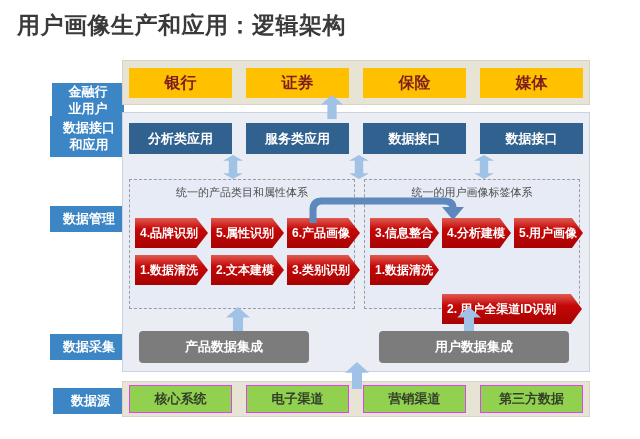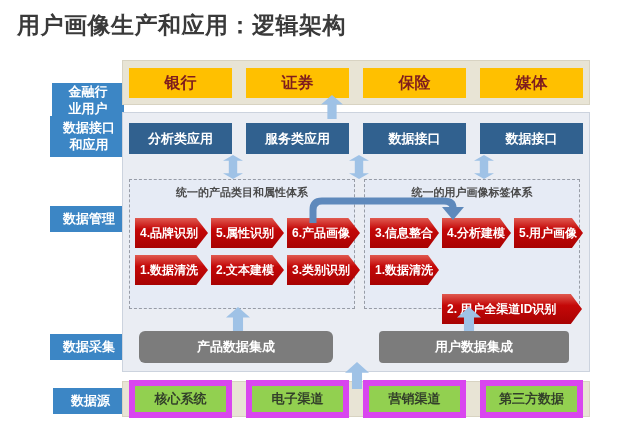--- a/index.html
+++ b/index.html
@@ -17,48 +17,48 @@
   .sl4{left:50px;top:334px;width:78px;height:26px;}
   .sl5{left:53px;top:388px;width:75px;height:26px;}
 
   
   .band{position:absolute;box-sizing:border-box;}
   .band-beige{background:#e8e4d5;border:1px solid #d8d3c2;}
   .row1{left:122px;top:60px;width:468px;height:45px;display:flex;align-items:center;padding:0 6px;gap:14px;}
   .row5{left:122px;top:381px;width:468px;height:36px;display:flex;align-items:center;padding:0 6px;gap:14px;}
 
   .ybox{flex:1;height:30px;line-height:30px;background:#ffc000;color:#7f1d1d;font-size:16px;font-weight:bold;text-align:center;}
-  .gbox{flex:1;height:26px;line-height:26px;background:#92d050;color:#33402a;font-size:13px;font-weight:bold;text-align:center;border:6px solid #d946ef;}
+  .gbox{flex:1;height:26px;line-height:26px;background:#92d050;color:#33402a;font-size:13px;font-weight:bold;text-align:center;border:1px solid #d946ef;}
 
   
   .mid{left:122px;top:112px;width:468px;height:260px;background:#eaedf3;border:1px solid #ccd3de;}
   .apps{position:absolute;left:6px;right:6px;top:10px;display:flex;gap:14px;}
   .appbox{flex:1;height:31px;line-height:31px;background:#31618f;color:#ffffff;font-size:13px;font-weight:bold;text-align:center;border-radius:0;}
 
   
   .panel{position:absolute;top:66px;height:130px;background:#e6ebf5;border:1px dashed #979ca6;box-sizing:border-box;}
   .panel-left{left:6px;width:226px;}
   .panel-right{left:241px;width:216px;}
-  .panel-title{margin-top:5px;text-align:center;font-size:11px;font-weight:bold;color:#4a4a4a;}
+  .panel-title{margin-top:5px;text-align:center;font-size:11px;font-weight:normal;color:#4a4a4a;}
 
   .steps{position:absolute;left:5px;display:flex;height:30px;}
   .steps-r1{top:38px;}
   .steps-r2{top:75px;}
   .chev{height:30px;line-height:30px;margin-right:3px;color:#ffffff;font-size:12px;font-weight:bold;
     padding:0 12px 0 5px;box-sizing:border-box;text-align:left;white-space:nowrap;
     background:linear-gradient(180deg,#e05a50 0%,#c40808 38%,#a80202 100%);
     clip-path:polygon(0 0,84% 0,100% 50%,84% 100%,0 100%);}
   .chev-l{width:73px;}
   .chev-r{width:69px;}
   .chev-wide{width:140px;clip-path:polygon(0 0,92% 0,100% 50%,92% 100%,0 100%);margin-top:39px;}
 
   
   .graybox{position:absolute;top:218px;height:32px;line-height:32px;background:#7c7c7c;color:#ffffff;
     font-size:13px;font-weight:bold;text-align:center;border-radius:4px;}
-  .gray1{left:16px;width:194px;border-radius:6px;}
+  .gray1{left:16px;width:170px;}
   .gray2{left:256px;width:190px;}
 
   
   .arr-up{position:absolute;background:#9fc2e6;clip-path:polygon(50% 0,100% 40%,71% 40%,71% 100%,29% 100%,29% 40%,0 40%);}
   .arr-updown{position:absolute;background:#9fc2e6;clip-path:polygon(50% 0,100% 24%,71% 24%,71% 76%,100% 76%,50% 100%,0 76%,29% 76%,29% 24%,0 24%);}
   .a-mid1{left:100px;top:42px;width:20px;height:24px;}
   .a-mid2{left:226px;top:42px;width:20px;height:24px;}
   .a-mid3{left:351px;top:42px;width:20px;height:24px;}
   .a-coll1{left:103px;top:194px;width:24px;height:26px;}
   .a-coll2{left:334px;top:194px;width:24px;height:26px;}

